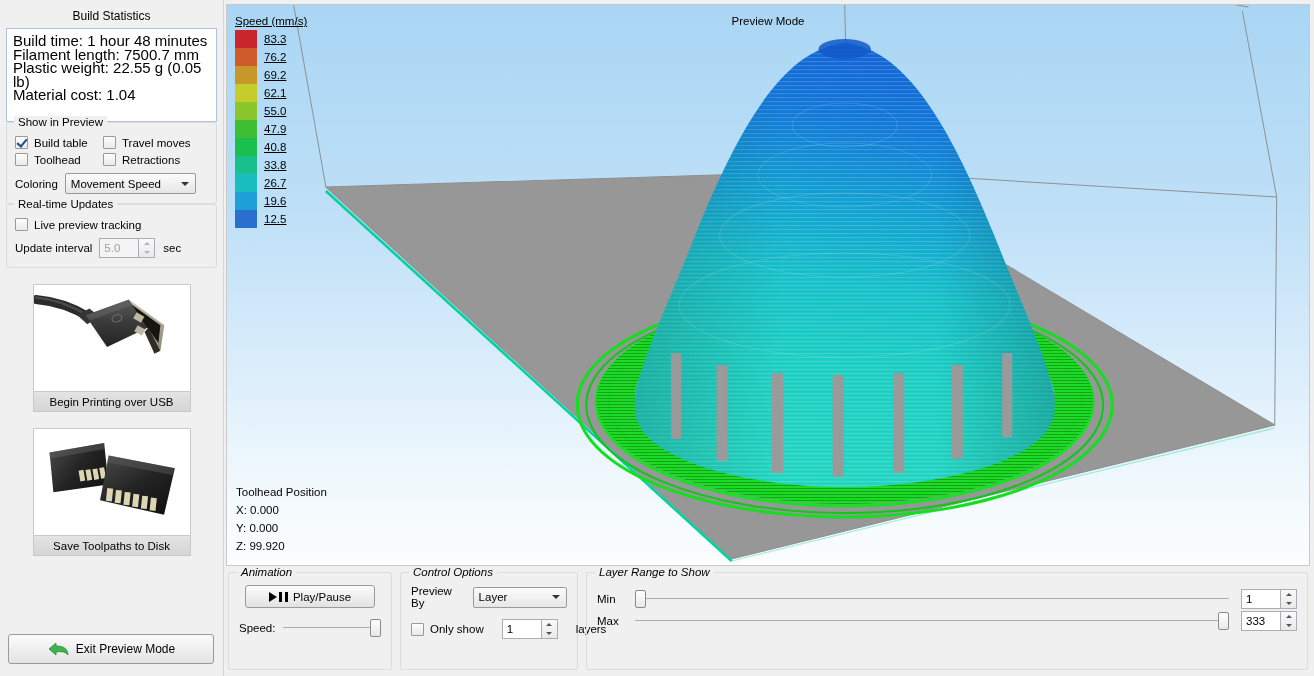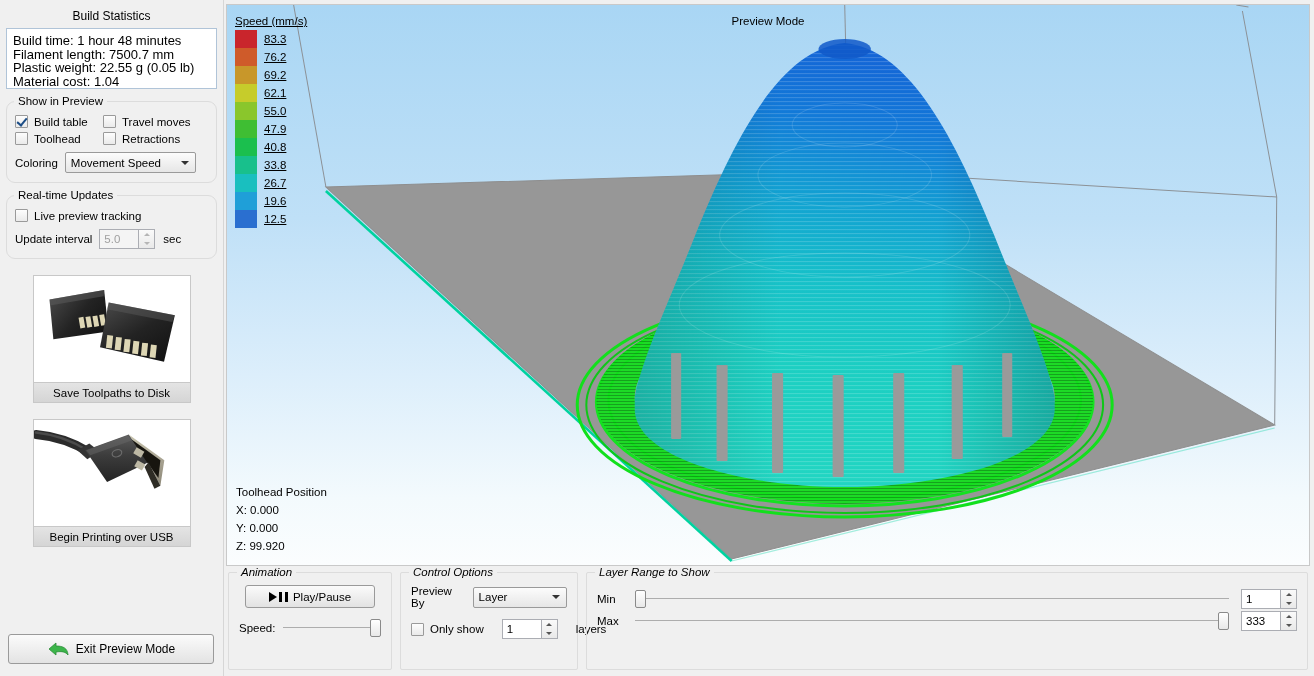--- a/index.html
+++ b/index.html
@@ -19,25 +19,25 @@
     border-right: 1px solid #d6d6d6;
     padding: 6px 6px 0 6px;
     position: relative;
   }
   .panel-title {
     text-align: center; font-size: 12px; color: #000;
     padding: 3px 0 5px 0;
   }
   .textbox {
     background: #fff; border: 1px solid #b0c4d8;
-    height: 61px; padding: 5px 6px; line-height: 13.5px; font-size: 13px;
+    height: 94px; padding: 5px 6px; line-height: 13.5px; font-size: 15px;
   }
   .groupbox {
-    border: 1px solid #dcdcdc; border-radius: 9px;
-    margin-top: 12px; padding: 9px 8px 9px 8px; position: relative;
+    border: 1px solid #dcdcdc; border-radius: 3px;
+    padding: 9px 8px 9px 8px; position: relative;
   }
   .groupbox > .legend {
     position: absolute; top: -7px; left: 7px;
     background: #f0f0f0; padding: 0 4px; font-size: 11.5px; color: #000;
   }
   .chk-row { display: flex; align-items: center; margin: 4px 0; }
   .chk-cell { display: flex; align-items: center; width: 88px; }
   .chk {
     width: 13px; height: 13px; border: 1px solid #9a9a9a;
     background: linear-gradient(#fdfdfd,#eaeaea); margin-right: 6px; flex: none;
@@ -244,20 +244,51 @@
         <span class="lbl">Update interval</span>
         <span class="spin disabled">
           <span class="val">5.0</span>
           <span class="btns">
             <i class="up"></i>
             <i class="dn"></i>
           </span>
         </span>
         <span class="lbl" style="margin-left:8px">sec</span>
       </div>
+    </div>
+
+    <div class="imgbtn">
+      <div class="pic">
+        <svg viewBox="0 0 158 106" width="100%" height="100%">
+          <defs>
+            <linearGradient id="usbBody" x1="0" y1="0" x2="0" y2="1">
+              <stop offset="0" stop-color="#5b5b5b"></stop>
+                <stop offset="0.45" stop-color="#3c3c3c"></stop>
+              <stop offset="1" stop-color="#232323"></stop>
+            </linearGradient>
+            <linearGradient id="usbMetal" x1="0" y1="0" x2="0" y2="1">
+              <stop offset="0" stop-color="#c9c5ae"></stop>
+                <stop offset="0.5" stop-color="#a8a392"></stop>
+              <stop offset="1" stop-color="#8d8878"></stop>
+            </linearGradient>
+          </defs>
+          <path d="M2 14 C 24 16, 40 22, 56 32" stroke="#2b2b2b" stroke-width="9" fill="none" stroke-linecap="round"></path>
+          <path d="M2 12 C 22 14, 38 20, 54 30" stroke="#4a4a4a" stroke-width="2.6" fill="none" stroke-linecap="round"></path>
+          <path d="M44 30 l 12 -7 l 10 8 l -12 8 z" fill="#343434"></path>
+          <path d="M52 30 L 96 14 L 116 42 L 74 62 Z" fill="url(#usbBody)"></path>
+          <path d="M53 30 L 95 15 L 99 20 L 57 35 Z" fill="#6a6a6a" opacity="0.45"></path>
+          <ellipse cx="84" cy="33" rx="5" ry="3.5" fill="none" stroke="#6d6d6d" stroke-width="1.2" transform="rotate(-20 84 33)"></ellipse>
+          <path d="M96 14 L 132 40 L 128 66 L 116 42 Z" fill="url(#usbMetal)"></path>
+          <path d="M99 19 L 128 40 L 126 58 L 113 40 Z" fill="#17150f"></path>
+          <rect x="104" y="27" width="9" height="7" fill="#bdb8a4" transform="rotate(30 104 27)"></rect>
+          <rect x="105" y="40" width="9" height="7" fill="#bdb8a4" transform="rotate(30 105 40)"></rect>
+          <path d="M116 42 L 128 66 L 122 69 L 112 47 Z" fill="#2e2c25"></path>
+        </svg>
+      </div>
+      <div class="cap">Begin Printing over USB</div>
     </div>
 
     <div class="imgbtn">
       <div class="pic">
         <svg viewBox="0 0 158 106" width="100%" height="100%">
           <defs>
             <linearGradient id="sdBody" x1="0" y1="0" x2="1" y2="1">
               <stop offset="0" stop-color="#4a4a4a"></stop>
                 <stop offset="0.5" stop-color="#232323"></stop>
               <stop offset="1" stop-color="#101010"></stop>
@@ -283,51 +314,20 @@
               <rect x="35" y="38" width="6" height="13"></rect>
               <rect x="44" y="39" width="6" height="13"></rect>
               <rect x="53" y="40" width="6" height="13"></rect>
             </g>
           </g>
         </svg>
       </div>
       <div class="cap">Save Toolpaths to Disk</div>
     </div>
 
-    <div class="imgbtn">
-      <div class="pic">
-        <svg viewBox="0 0 158 106" width="100%" height="100%">
-          <defs>
-            <linearGradient id="usbBody" x1="0" y1="0" x2="0" y2="1">
-              <stop offset="0" stop-color="#5b5b5b"></stop>
-                <stop offset="0.45" stop-color="#3c3c3c"></stop>
-              <stop offset="1" stop-color="#232323"></stop>
-            </linearGradient>
-            <linearGradient id="usbMetal" x1="0" y1="0" x2="0" y2="1">
-              <stop offset="0" stop-color="#c9c5ae"></stop>
-                <stop offset="0.5" stop-color="#a8a392"></stop>
-              <stop offset="1" stop-color="#8d8878"></stop>
-            </linearGradient>
-          </defs>
-          <path d="M2 14 C 24 16, 40 22, 56 32" stroke="#2b2b2b" stroke-width="9" fill="none" stroke-linecap="round"></path>
-          <path d="M2 12 C 22 14, 38 20, 54 30" stroke="#4a4a4a" stroke-width="2.6" fill="none" stroke-linecap="round"></path>
-          <path d="M44 30 l 12 -7 l 10 8 l -12 8 z" fill="#343434"></path>
-          <path d="M52 30 L 96 14 L 116 42 L 74 62 Z" fill="url(#usbBody)"></path>
-          <path d="M53 30 L 95 15 L 99 20 L 57 35 Z" fill="#6a6a6a" opacity="0.45"></path>
-          <ellipse cx="84" cy="33" rx="5" ry="3.5" fill="none" stroke="#6d6d6d" stroke-width="1.2" transform="rotate(-20 84 33)"></ellipse>
-          <path d="M96 14 L 132 40 L 128 66 L 116 42 Z" fill="url(#usbMetal)"></path>
-          <path d="M99 19 L 128 40 L 126 58 L 113 40 Z" fill="#17150f"></path>
-          <rect x="104" y="27" width="9" height="7" fill="#bdb8a4" transform="rotate(30 104 27)"></rect>
-          <rect x="105" y="40" width="9" height="7" fill="#bdb8a4" transform="rotate(30 105 40)"></rect>
-          <path d="M116 42 L 128 66 L 122 69 L 112 47 Z" fill="#2e2c25"></path>
-        </svg>
-      </div>
-      <div class="cap">Begin Printing over USB</div>
-    </div>
-
     <div class="exitbtn">
       <span class="backarrow">
         <svg viewBox="0 0 22 16" width="22" height="16">
           <path d="M9 2 L 2 8 L 9 14 L 9 11 C 15 10, 19 11, 21 14 C 20.5 7, 16 5, 9 5 Z" fill="#3cb54a" stroke="#2c8c38" stroke-width="0.8" stroke-linejoin="round"></path>
         </svg>
       </span>
       <span>Exit Preview Mode</span>
     </div>
   </div>
 

